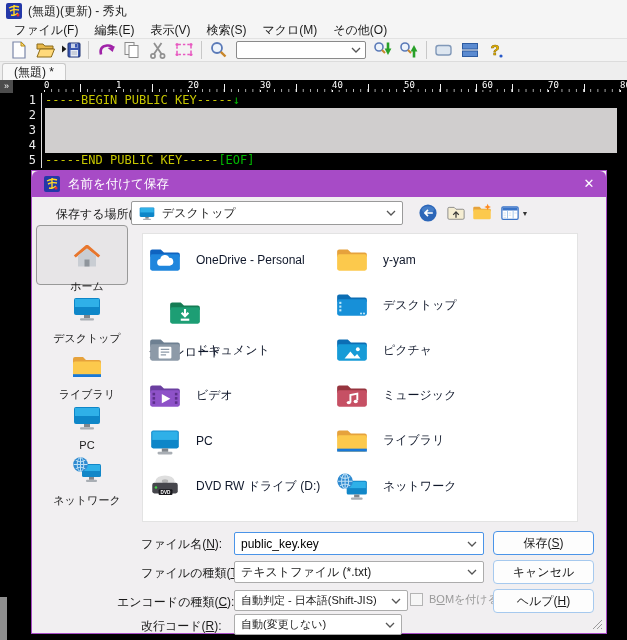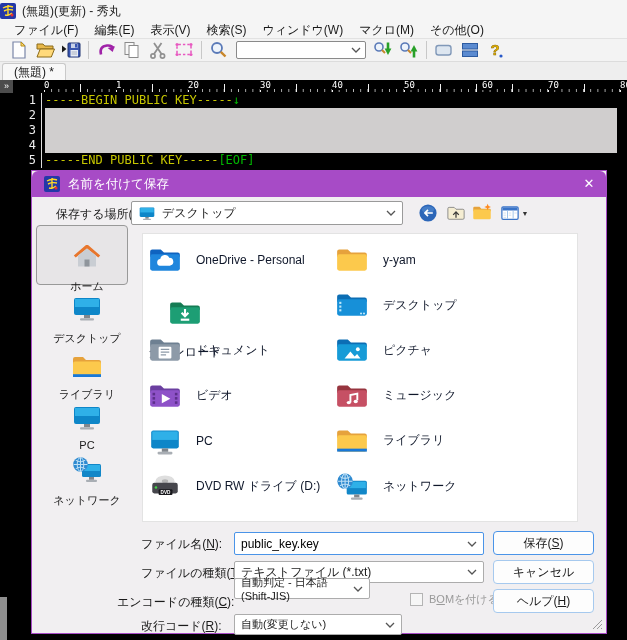--- a/index.html
+++ b/index.html
@@ -4,21 +4,21 @@
 <style>
   * { margin:0; padding:0; box-sizing:border-box; }
   html,body { width:627px; height:640px; }
   #app { position:relative; width:627px; height:640px; overflow:hidden; background:#000;
          font-family:"Liberation Sans",sans-serif; color:#1a1a1a; }
   .abs { position:absolute; }
   .icon { display:inline-flex; align-items:center; justify-content:center; }
   .icon svg { display:block; }
 
   
-  #titlebar { left:0; top:0; width:627px; height:22px; background:#f5f5f5; display:flex; align-items:center; gap:6px; }
+  #titlebar { left:0; top:0; width:627px; height:22px; background:#f5f5f5; display:flex; align-items:center; padding-left:6px; gap:6px; }
   #title-text { font-size:12px; color:#222; }
   #menubar { left:0; top:22px; width:627px; height:16px; background:#f5f5f5; display:flex; align-items:center; padding-left:6px; }
   .menu-item { font-size:12px; padding:0 8px; color:#1a1a1a; cursor:default; }
   #toolbar { left:0; top:38px; width:627px; height:24px; background:#f3f3f3; border-top:1px solid #e2e2e2; border-bottom:1px solid #dcdcdc; display:flex; align-items:center; padding-left:6px; }
   .tb-btn { width:26px; height:22px; display:flex; align-items:center; justify-content:center; }
   .tb-sep { width:1px; height:18px; background:#c8c8c8; margin:0 4px; }
   #toolbar-search { width:130px; height:18px; background:#fff; border:1px solid #8a8a8a; border-radius:2px; margin:0 4px; display:flex; align-items:center; justify-content:flex-end; padding:0 4px; }
   #tabbar { left:0; top:62px; width:627px; height:18px; background:#eeeeee; }
   #tab-active { position:absolute; left:2px; top:1px; width:64px; height:17px; background:#f8f8f8; border:1px solid #c9c9c9; border-bottom:none; border-radius:3px 3px 0 0; font-size:12px; display:flex; align-items:center; justify-content:center; }
 
@@ -89,21 +89,20 @@
         </svg>
       </span>
     <span id="title-text">(無題)(更新) - 秀丸</span>
   </div>
 
   <div id="menubar" class="abs">
       <span class="menu-item">ファイル(F)</span>
       <span class="menu-item">編集(E)</span>
       <span class="menu-item">表示(V)</span>
       <span class="menu-item">検索(S)</span>
-      <span class="menu-item">ウィンドウ(W)</span>
       <span class="menu-item">マクロ(M)</span>
       <span class="menu-item">その他(O)</span>
     </div>
 
   <div id="toolbar" class="abs">
       <div class="tb-btn">
         <span class="icon">
           <svg width="20" height="20" viewBox="0 0 20 20">
             <path d="M4 2 h8 l4 4 v12 H4z" fill="#fdfdfd" stroke="#7a86a8" stroke-width="1.2"></path>
             <path d="M12 2 l4 4 h-4z" fill="#ffd76e" stroke="#b89018"></path>
@@ -541,21 +540,21 @@
       <span>テキストファイル (*.txt)</span>
       <span class="chev icon">
           <svg width="10" height="6" viewBox="0 0 10 6">
             <path d="M1 1 l4 4 4-4" stroke="#555" fill="none" stroke-width="1.3"></path>
           </svg>
         </span>
     </div>
     <div class="dlg-btn" style="top:389px;">キャンセル</div>
 
     <div class="dlg-label" style="left:85px; top:423px;">エンコードの種類(<u>C</u>):</div>
-    <div class="combo form-combo small-combo" style="left:202px; top:407px; width:136px; height:21px;">
+    <div class="combo form-combo small-combo" style="left:202px; top:419px; width:174px; height:21px;">
       <span>自動判定 - 日本語(Shift-JIS)</span>
       <span class="chev icon">
           <svg width="10" height="6" viewBox="0 0 10 6">
             <path d="M1 1 l4 4 4-4" stroke="#555" fill="none" stroke-width="1.3"></path>
           </svg>
         </span>
     </div>
     <div id="bom-box"></div>
     <div id="bom-label">B<u>O</u>Mを付ける</div>
     <div class="dlg-btn" style="top:418px;">ヘルプ(<u>H</u>)</div>

